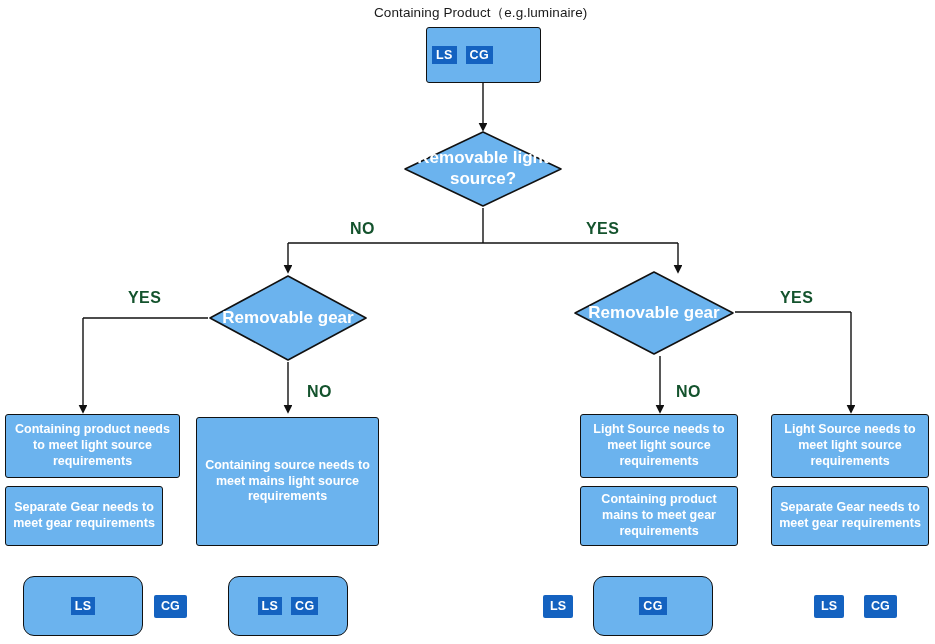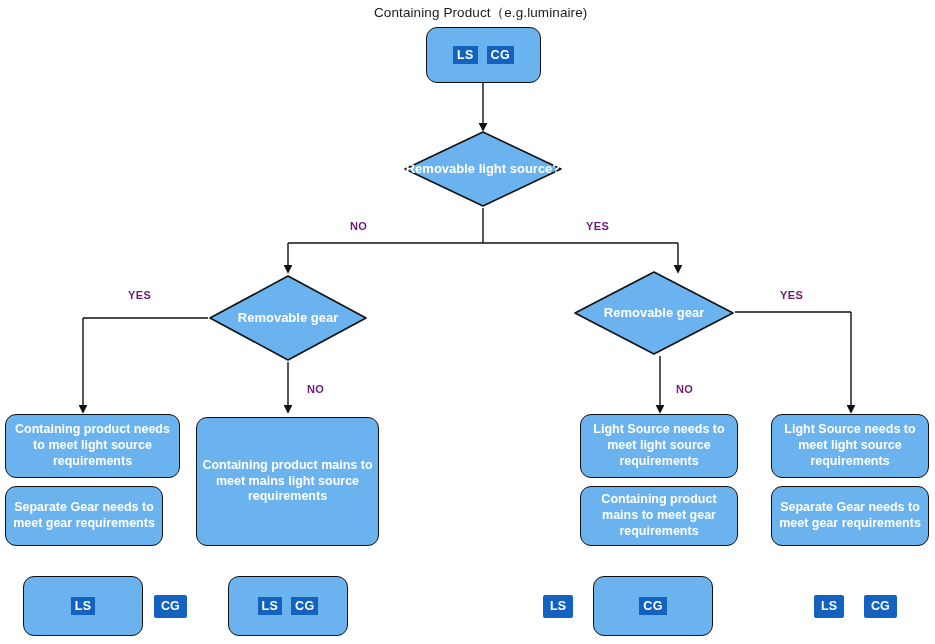--- a/index.html
+++ b/index.html
@@ -29,63 +29,63 @@
     color: #1a1a1a;
     white-space: nowrap;
     letter-spacing: 0.1px;
   }
 
   .node {
     position: absolute;
     box-sizing: border-box;
     background: #6BB3EE;
     border: 1.6px solid #111111;
-    border-radius: 11px;
-    display: flex;
-    align-items: center;
-    justify-content: center;
+    border-radius: 3px;
+    display: flex;
+    align-items: center;
+    justify-content: flex-start;
     text-align: center;
     color: #ffffff;
     font-weight: bold;
     font-size: 12.5px;
     line-height: 1.27;
     padding: 2px 5px;
   }
   .node-text { display: block; }
 
   .diamond {
     position: absolute;
     display: flex;
     align-items: center;
     justify-content: center;
     text-align: center;
     color: #ffffff;
     font-weight: bold;
-    font-size: 13px;
+    font-size: 17px;
     line-height: 1.22;
     pointer-events: none;
   }
   .diamond .dlabel {
     position: relative;
     z-index: 2;
     width: 100%;
     pointer-events: auto;
   }
   .diamond svg {
     position: absolute;
     left: 0;
     top: 0;
     z-index: 1;
   }
 
   .edge-label {
     position: absolute;
-    font-size: 11px;
-    font-weight: bold;
-    color: #701a75;
+    font-size: 16px;
+    font-weight: bold;
+    color: #14532d;
     letter-spacing: 0.4px;
     white-space: nowrap;
   }
 
   .badge {
     display: inline-block;
     background: #1462C0;
     color: #ffffff;
     font-weight: bold;
     font-size: 12.5px;
@@ -211,21 +211,21 @@
 
   <div class="node" style="left:5px; top:414px; width:175px; height:64px;">
     <span class="node-text">Containing product needs to meet light source requirements</span>
   </div>
 
   <div class="node" style="left:5px; top:486px; width:158px; height:60px;">
     <span class="node-text">Separate Gear needs to meet gear requirements</span>
   </div>
 
   <div class="node" style="left:196px; top:417px; width:183px; height:129px;">
-    <span class="node-text">Containing product mains to meet mains light source requirements</span>
+    <span class="node-text">Containing source needs to meet mains light source requirements</span>
   </div>
 
   <div class="node" style="left:580px; top:414px; width:158px; height:64px;">
     <span class="node-text">Light Source needs to meet light source requirements</span>
   </div>
 
   <div class="node" style="left:580px; top:486px; width:158px; height:60px;">
     <span class="node-text">Containing product mains to meet gear requirements</span>
   </div>
 

